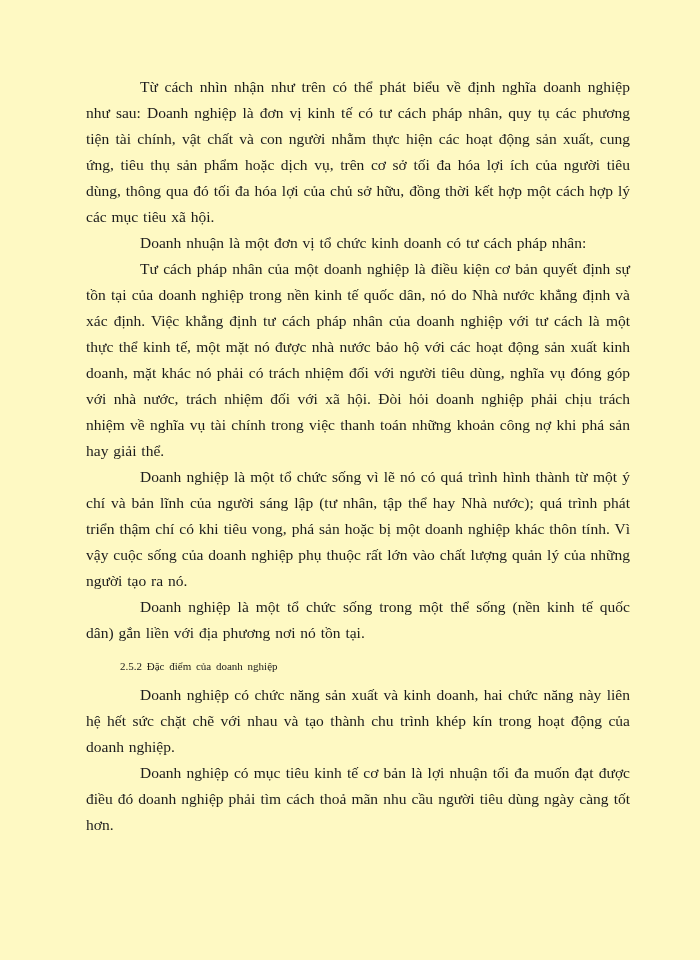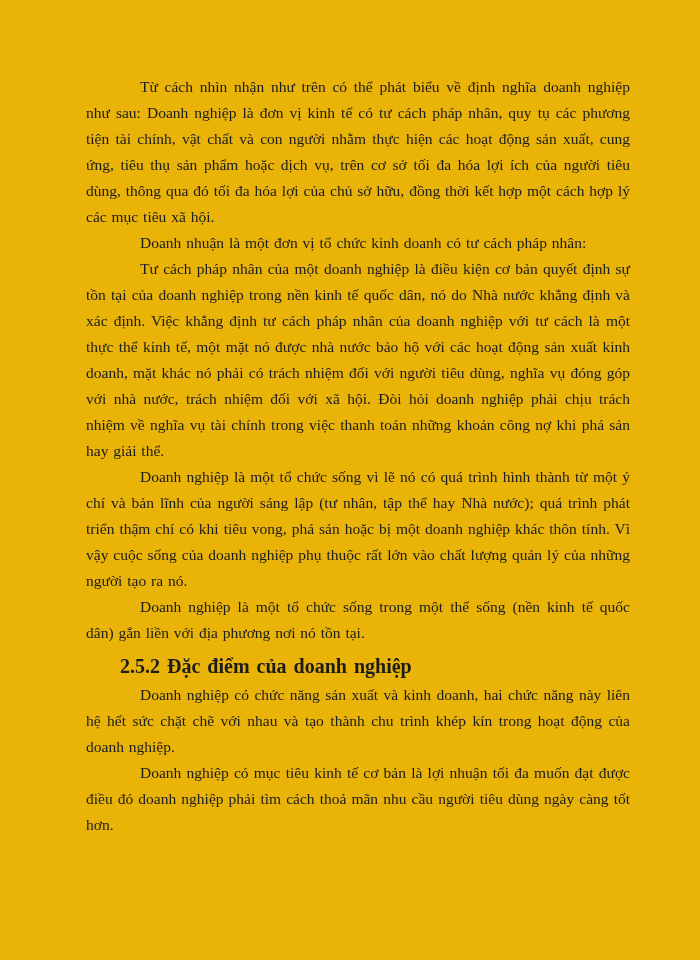--- a/index.html
+++ b/index.html
@@ -5,42 +5,42 @@
   html, body {
     margin: 0;
     padding: 0;
     background: #ffffff;
   }
   .page {
     position: relative;
     width: 700px;
     height: 960px;
     box-sizing: border-box;
-    background: #eab308;
+    background: #fef9c3;
     color: #1c1c1c;
     padding: 74px 70px 0 86px;
     font-family: "Liberation Serif", "DejaVu Serif", serif;
     overflow: hidden;
   }
   .doc-body {
     width: 544px;
   }
   .doc-body p {
     margin: 0;
     font-size: 15.5px;
     line-height: 26px;
     text-align: justify;
     text-indent: 54px;
     word-spacing: 1px;
   }
   .doc-body h3.section-heading {
     margin: 7px 0 3px 34px;
-    font-size: 20px;
+    font-size: 11px;
     line-height: 26px;
-    font-weight: bold;
+    font-weight: normal;
     text-indent: 0;
     text-align: left;
     word-spacing: 2px;
   }
 </style>
 </head>
 <body>
 
 <div class="page">
   <div class="doc-body">

